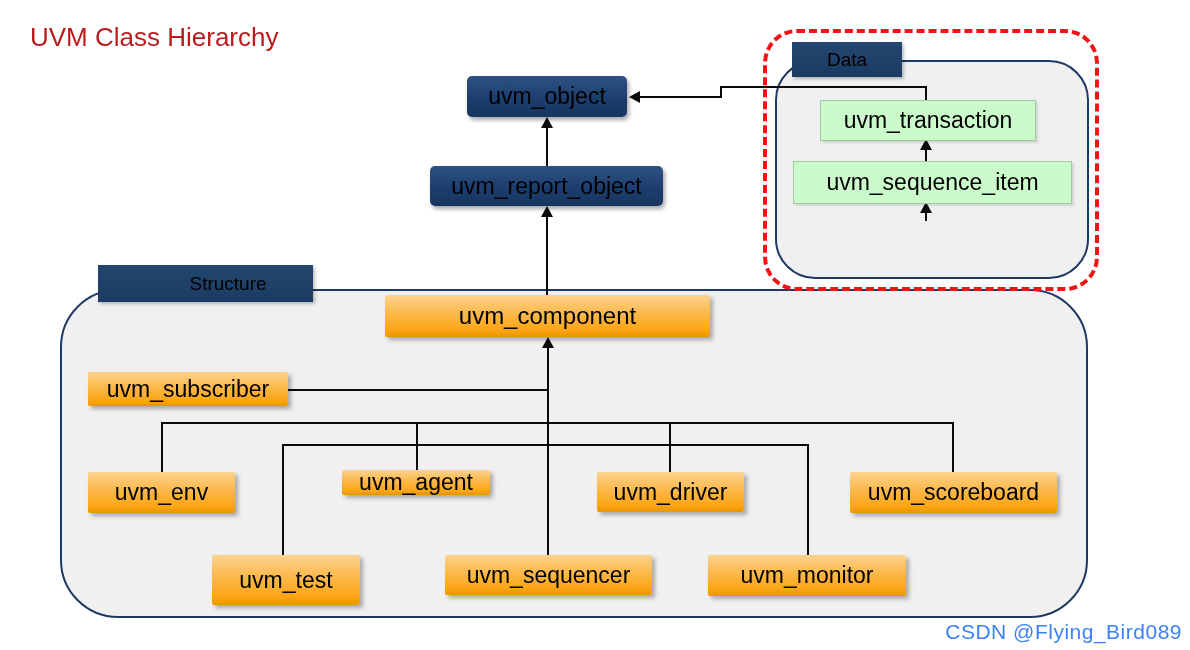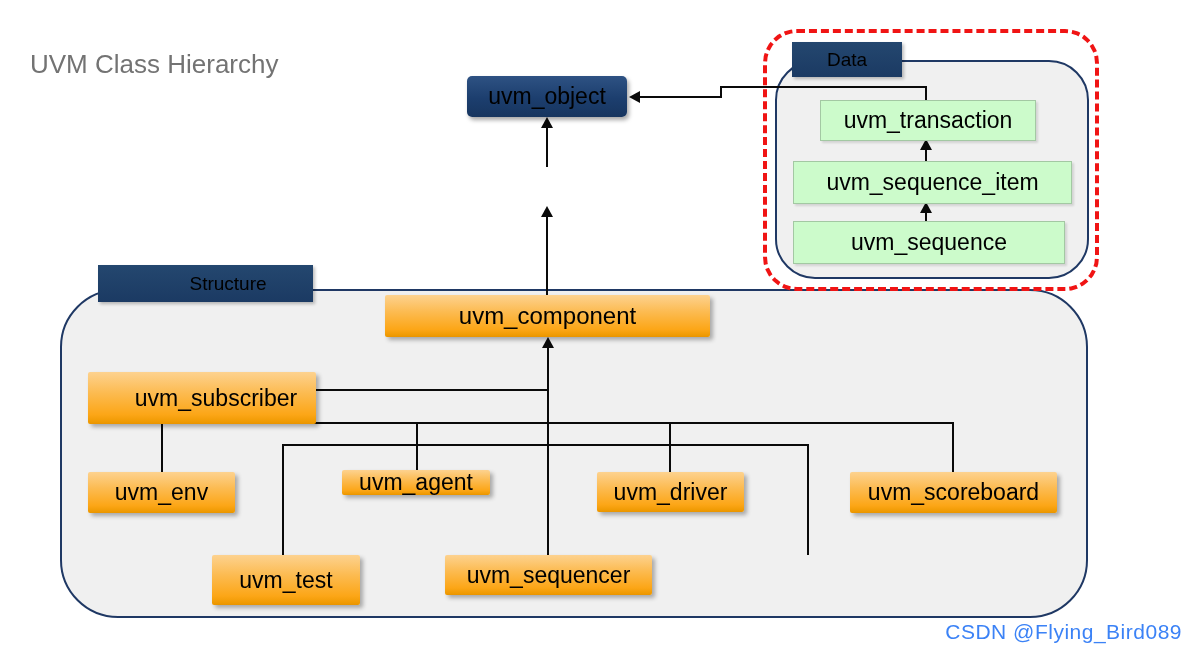--- a/index.html
+++ b/index.html
@@ -1,21 +1,21 @@
 <!DOCTYPE html>
 <html><head>
 <meta charset="utf-8">
 <style>
   html,body{margin:0;padding:0;background:#ffffff;}
   #canvas{
     position:relative;width:1190px;height:650px;background:#ffffff;
     font-family:"Liberation Sans",sans-serif;overflow:hidden;
   }
   .title{
-    position:absolute;left:30px;top:22px;font-size:26px;color:#737373;margin-top:27px;
+    position:absolute;left:30px;top:22px;font-size:26px;color:#b91c1c;
   }
   
   .container{
     position:absolute;background:#f0f0f0;border:2px solid #1f3864;
   }
   .structure-container{
     left:60px;top:289px;width:1024px;height:325px;border-radius:58px;
   }
   .data-container{
     left:775px;top:60px;width:310px;height:215px;border-radius:40px;
@@ -48,21 +48,21 @@
   .green{
     background:#ccfbcb;border:1px solid #a3c8a3;
     box-shadow:2px 2px 2px rgba(0,0,0,0.12);
   }
   .b-object{left:467px;top:76px;width:160px;height:41px;text-align:center;}
   .b-report{left:430px;top:166px;width:233px;height:40px;}
   .b-transaction{left:820px;top:100px;width:214px;height:39px;}
   .b-seqitem{left:793px;top:161px;width:277px;height:41px;}
   .b-sequence{left:793px;top:221px;width:270px;height:41px;}
   .b-component{left:385px;top:295px;width:325px;height:42px;font-size:24px;}
-  .b-subscriber{left:88px;top:372px;width:200px;height:52px;padding-left:28px;}
+  .b-subscriber{left:88px;top:372px;width:200px;height:34px;}
   .b-env{left:88px;top:472px;width:147px;height:41px;}
   .b-agent{left:342px;top:470px;width:148px;height:25px;}
   .b-driver{left:597px;top:472px;width:147px;height:40px;}
   .b-scoreboard{left:850px;top:472px;width:207px;height:41px;}
   .b-test{left:212px;top:555px;width:148px;height:50px;}
   .b-sequencer{left:445px;top:555px;width:207px;height:40px;}
   .b-monitor{left:708px;top:555px;width:198px;height:41px;}
   
   .vline,.hline{position:absolute;background:#0a0a0a;}
   .vline{width:2px;}
@@ -130,29 +130,29 @@
   <div class="grouplabel structure-label">
     <span>Structure</span>
   </div>
   <div class="grouplabel data-label">
     <span>Data</span>
   </div>
 
   <div class="node navy b-object">
     <span>uvm_object</span>
   </div>
+  <div class="node navy b-report">
+    <span>uvm_report_object</span>
+  </div>
 
   <div class="node green b-transaction">
     <span>uvm_transaction</span>
   </div>
   <div class="node green b-seqitem">
     <span>uvm_sequence_item</span>
-  </div>
-  <div class="node green b-sequence">
-    <span>uvm_sequence</span>
   </div>
 
   <div class="node orange b-component">
     <span>uvm_component</span>
   </div>
   <div class="node orange b-subscriber">
     <span>uvm_subscriber</span>
   </div>
   <div class="node orange b-env">
     <span>uvm_env</span>
@@ -165,16 +165,19 @@
   </div>
   <div class="node orange b-scoreboard">
     <span>uvm_scoreboard</span>
   </div>
   <div class="node orange b-test">
     <span>uvm_test</span>
   </div>
   <div class="node orange b-sequencer">
     <span>uvm_sequencer</span>
   </div>
+  <div class="node orange b-monitor">
+    <span>uvm_monitor</span>
+  </div>
 
   <div class="watermark">CSDN @Flying_Bird089</div>
 
 </div>
 
 </body></html>

